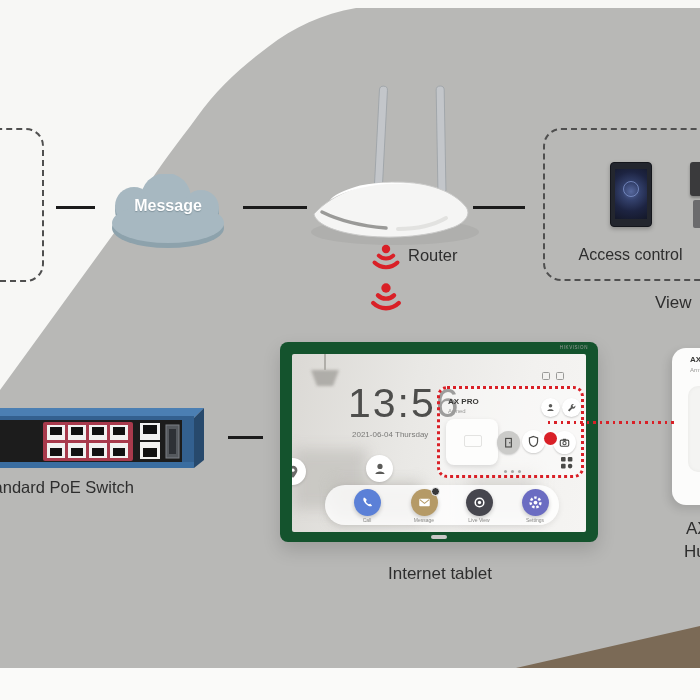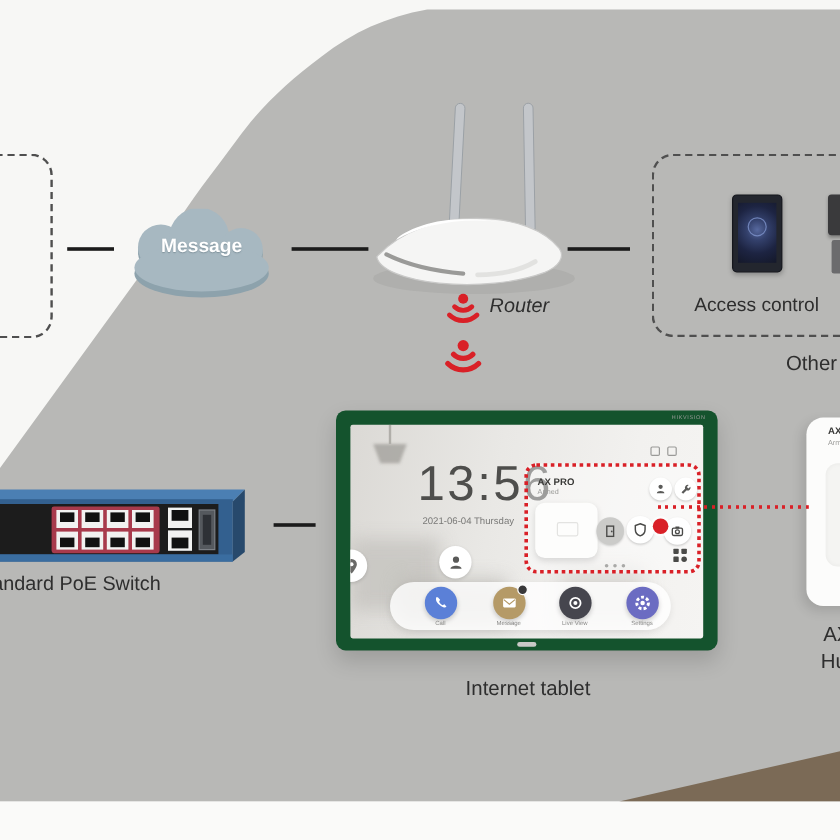--- a/index.html
+++ b/index.html
@@ -132,42 +132,42 @@
   <svg class="abs" style="left:300px; top:78px;" width="180" height="170" viewBox="0 0 180 170">
     <rect x="74" y="8" width="8" height="108" rx="4" fill="#c3c6ca" stroke="#9aa0a5" stroke-width=".8" transform="rotate(3 78 116)"></rect>
     <rect x="138" y="8" width="8" height="108" rx="4" fill="#c3c6ca" stroke="#9aa0a5" stroke-width=".8" transform="rotate(-1 142 116)"></rect>
     <ellipse cx="95" cy="154" rx="84" ry="13" fill="#a3a3a1" opacity=".45"></ellipse>
     <path d="M14 136 C 34 114 66 104 97 104 C 130 104 154 114 166 129 C 171 136 166 144 154 149
              C 130 158 96 161 66 158 C 38 155 16 147 14 136 Z" fill="#f5f5f4" stroke="#c9c9c8" stroke-width="1"></path>
     <path d="M30 122 C 52 109 84 103 116 107 C 100 104 70 103 52 110 C 40 114 33 118 30 122 Z" fill="#ffffff"></path>
     <path d="M22 134 C 40 143 62 148 86 150" stroke="#9a9a98" stroke-width="3.5" fill="none" stroke-linecap="round"></path>
     <path d="M98 151 C 116 151 134 147 146 140" stroke="#e2e2e0" stroke-width="4" fill="none" stroke-linecap="round"></path>
   </svg>
-  <div class="lbl" style="left:408px; top:246px;font-style:italic;">Router</div>
+  <div class="lbl" style="left:408px; top:246px;">Router</div>
 
   <svg class="abs" style="left:368px; top:243px;" width="36" height="30" viewBox="0 0 36 30">
     <circle cx="18" cy="6" r="4.2" fill="#d92027"></circle>
     <path d="M10.8 12.6 A 10.2 10.2 0 0 0 25.2 12.6" stroke="#d92027" stroke-width="4" fill="none" stroke-linecap="round"></path>
     <path d="M6.5 19.5 A 16.5 16.5 0 0 0 29.5 19.5" stroke="#d92027" stroke-width="4" fill="none" stroke-linecap="round"></path>
   </svg>
   <svg class="abs" style="left:366px; top:281px;" width="40" height="34" viewBox="0 0 36 30">
     <circle cx="18" cy="6" r="4.2" fill="#d92027"></circle>
     <path d="M10.8 12.6 A 10.2 10.2 0 0 0 25.2 12.6" stroke="#d92027" stroke-width="4" fill="none" stroke-linecap="round"></path>
     <path d="M6.5 19.5 A 16.5 16.5 0 0 0 29.5 19.5" stroke="#d92027" stroke-width="4" fill="none" stroke-linecap="round"></path>
   </svg>
 
   <div class="dash-box" style="left:543px; top:128px; width:200px; height:153px;"></div>
   <div class="abs ac-phone">
     <div class="scr"></div>
     <div class="ring"></div>
   </div>
   <div class="abs ac-dev2"></div>
   <div class="abs ac-dev2b"></div>
   <div class="lbl" style="left:553px; top:246px; width:155px; text-align:center; font-size:16px;">Access control</div>
-  <div class="lbl" style="left:655px; top:293px; font-size:17px;">Other</div>
+  <div class="lbl" style="left:655px; top:293px; font-size:17px;">View</div>
 
   <svg class="abs" style="left:-12px; top:398px;" width="222" height="80" viewBox="0 0 222 80">
     <polygon points="0,10 216,10 206,20 0,20" fill="#4b7fb3"></polygon>
     <rect x="0" y="18" width="206" height="52" fill="#33608f"></rect>
     <polygon points="206,20 216,10 216,62 206,70" fill="#27496c"></polygon>
     <rect x="0" y="22" width="194" height="42" fill="#1c1c1c"></rect>
     <g>
       <rect x="2" y="27" width="5" height="5" fill="#9acd32"></rect>
       <rect x="2" y="35" width="5" height="5" fill="#d4c84a"></rect>
       <rect x="2" y="43" width="5" height="5" fill="#9acd32"></rect>

